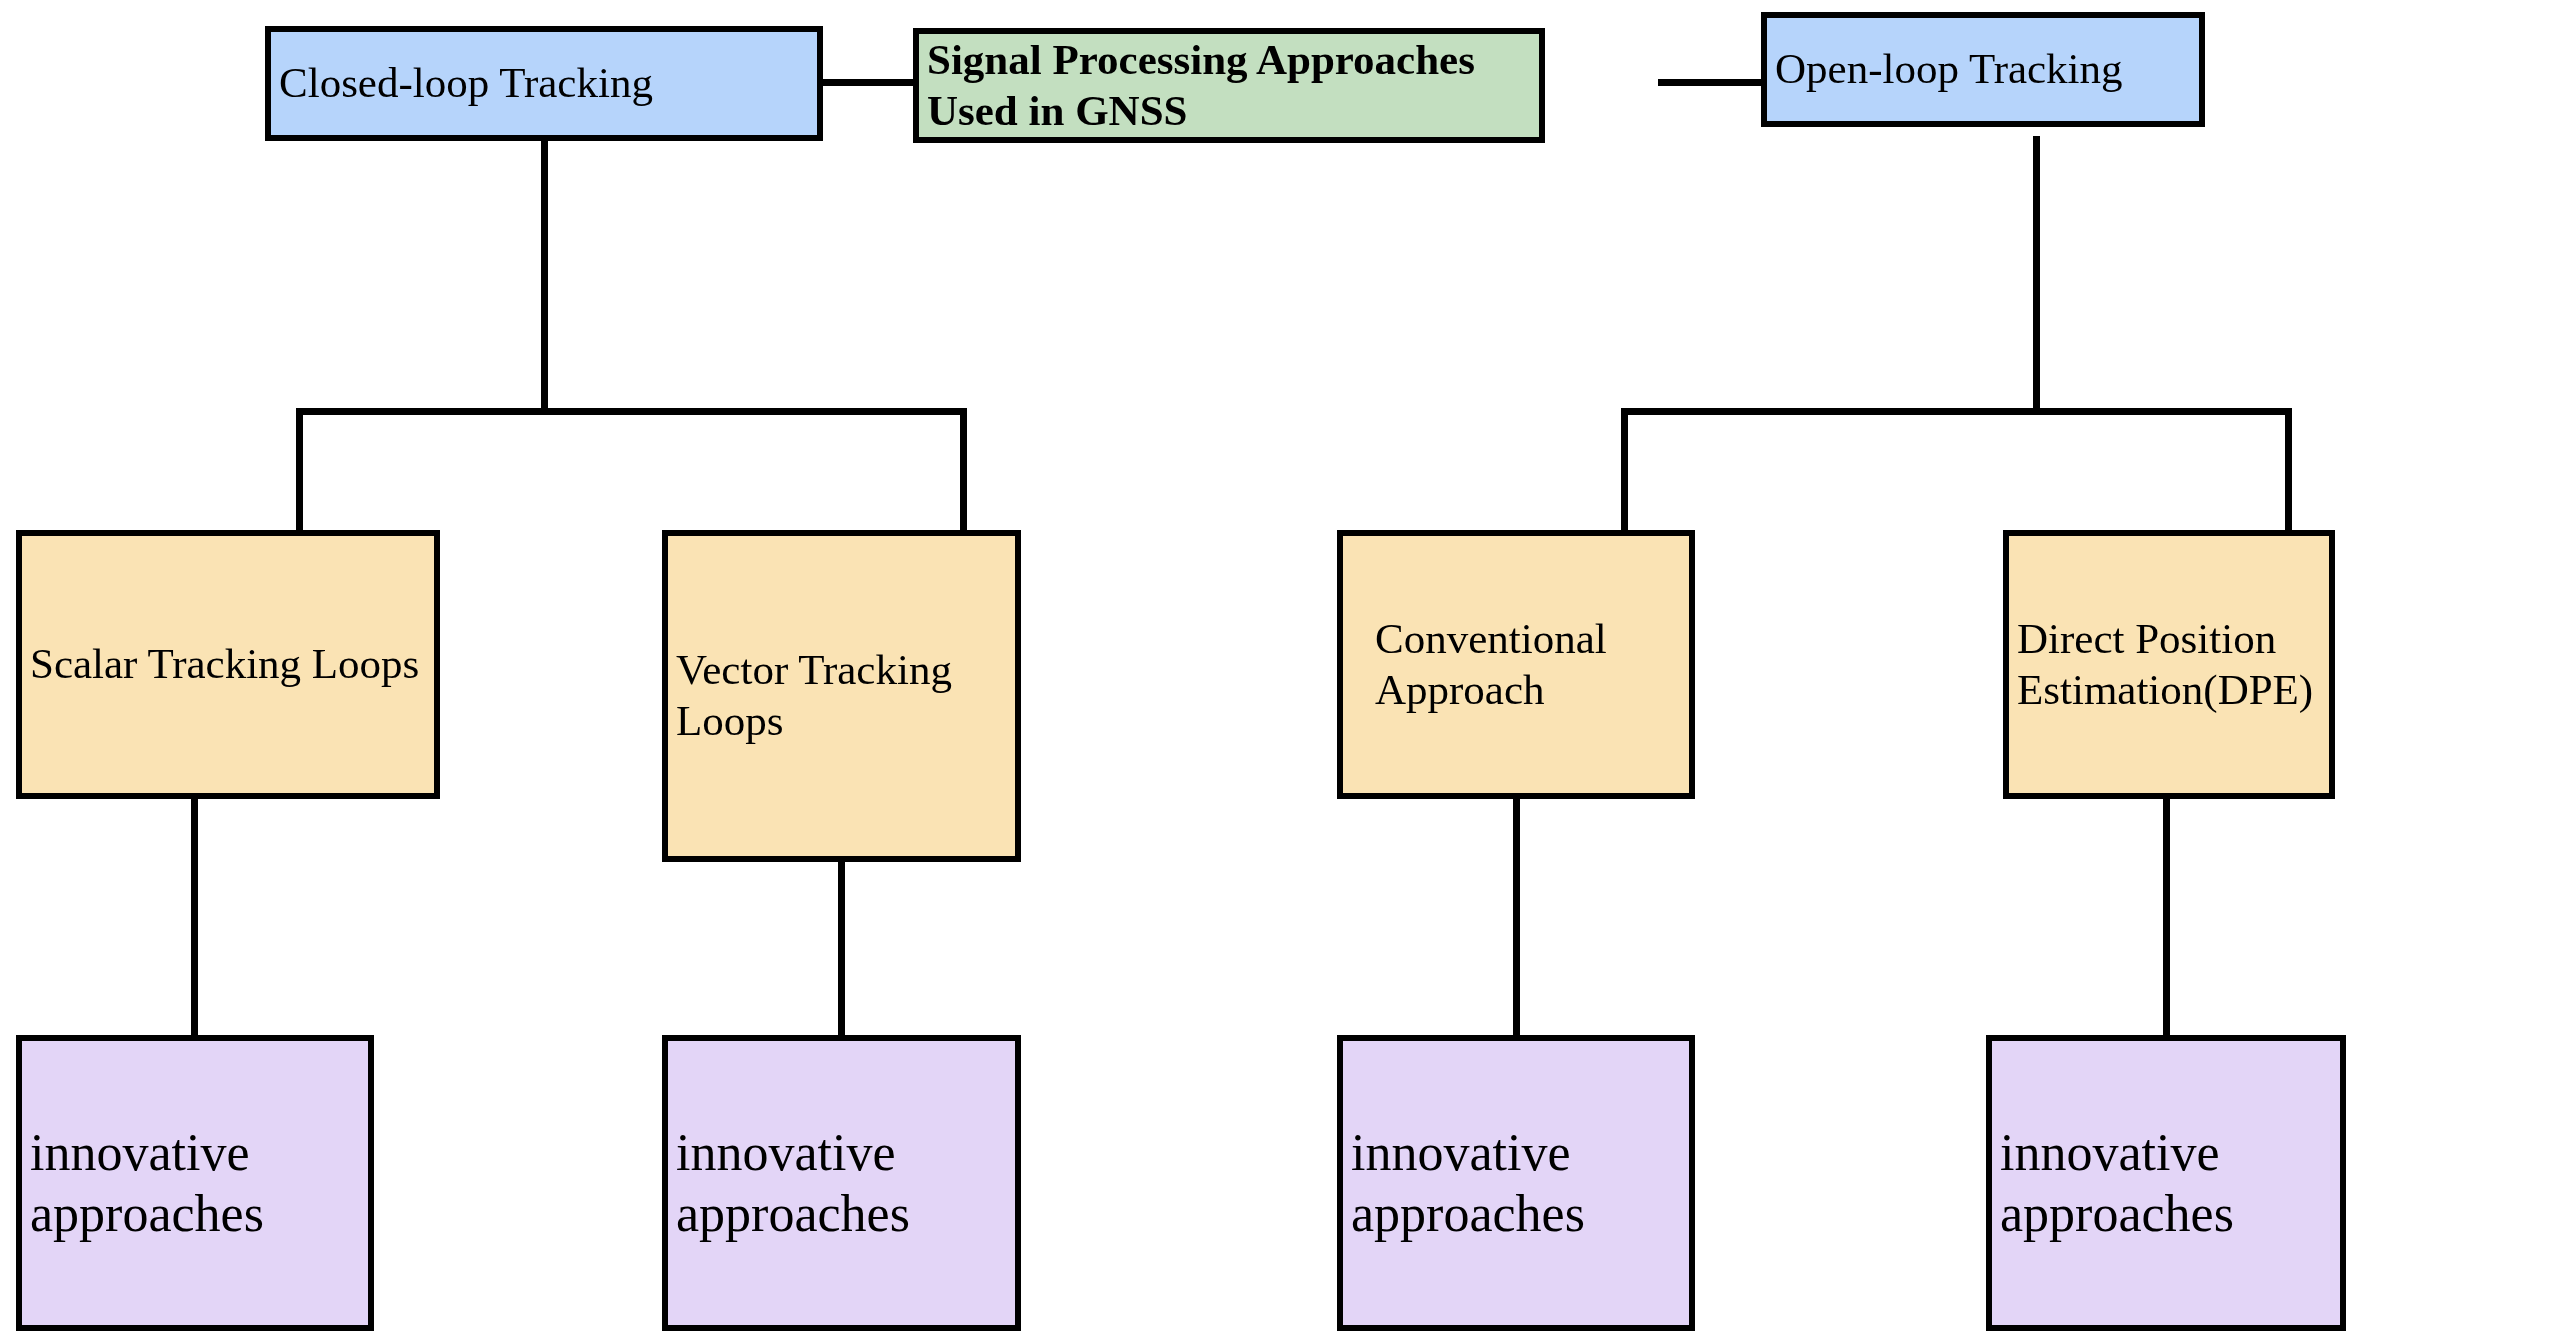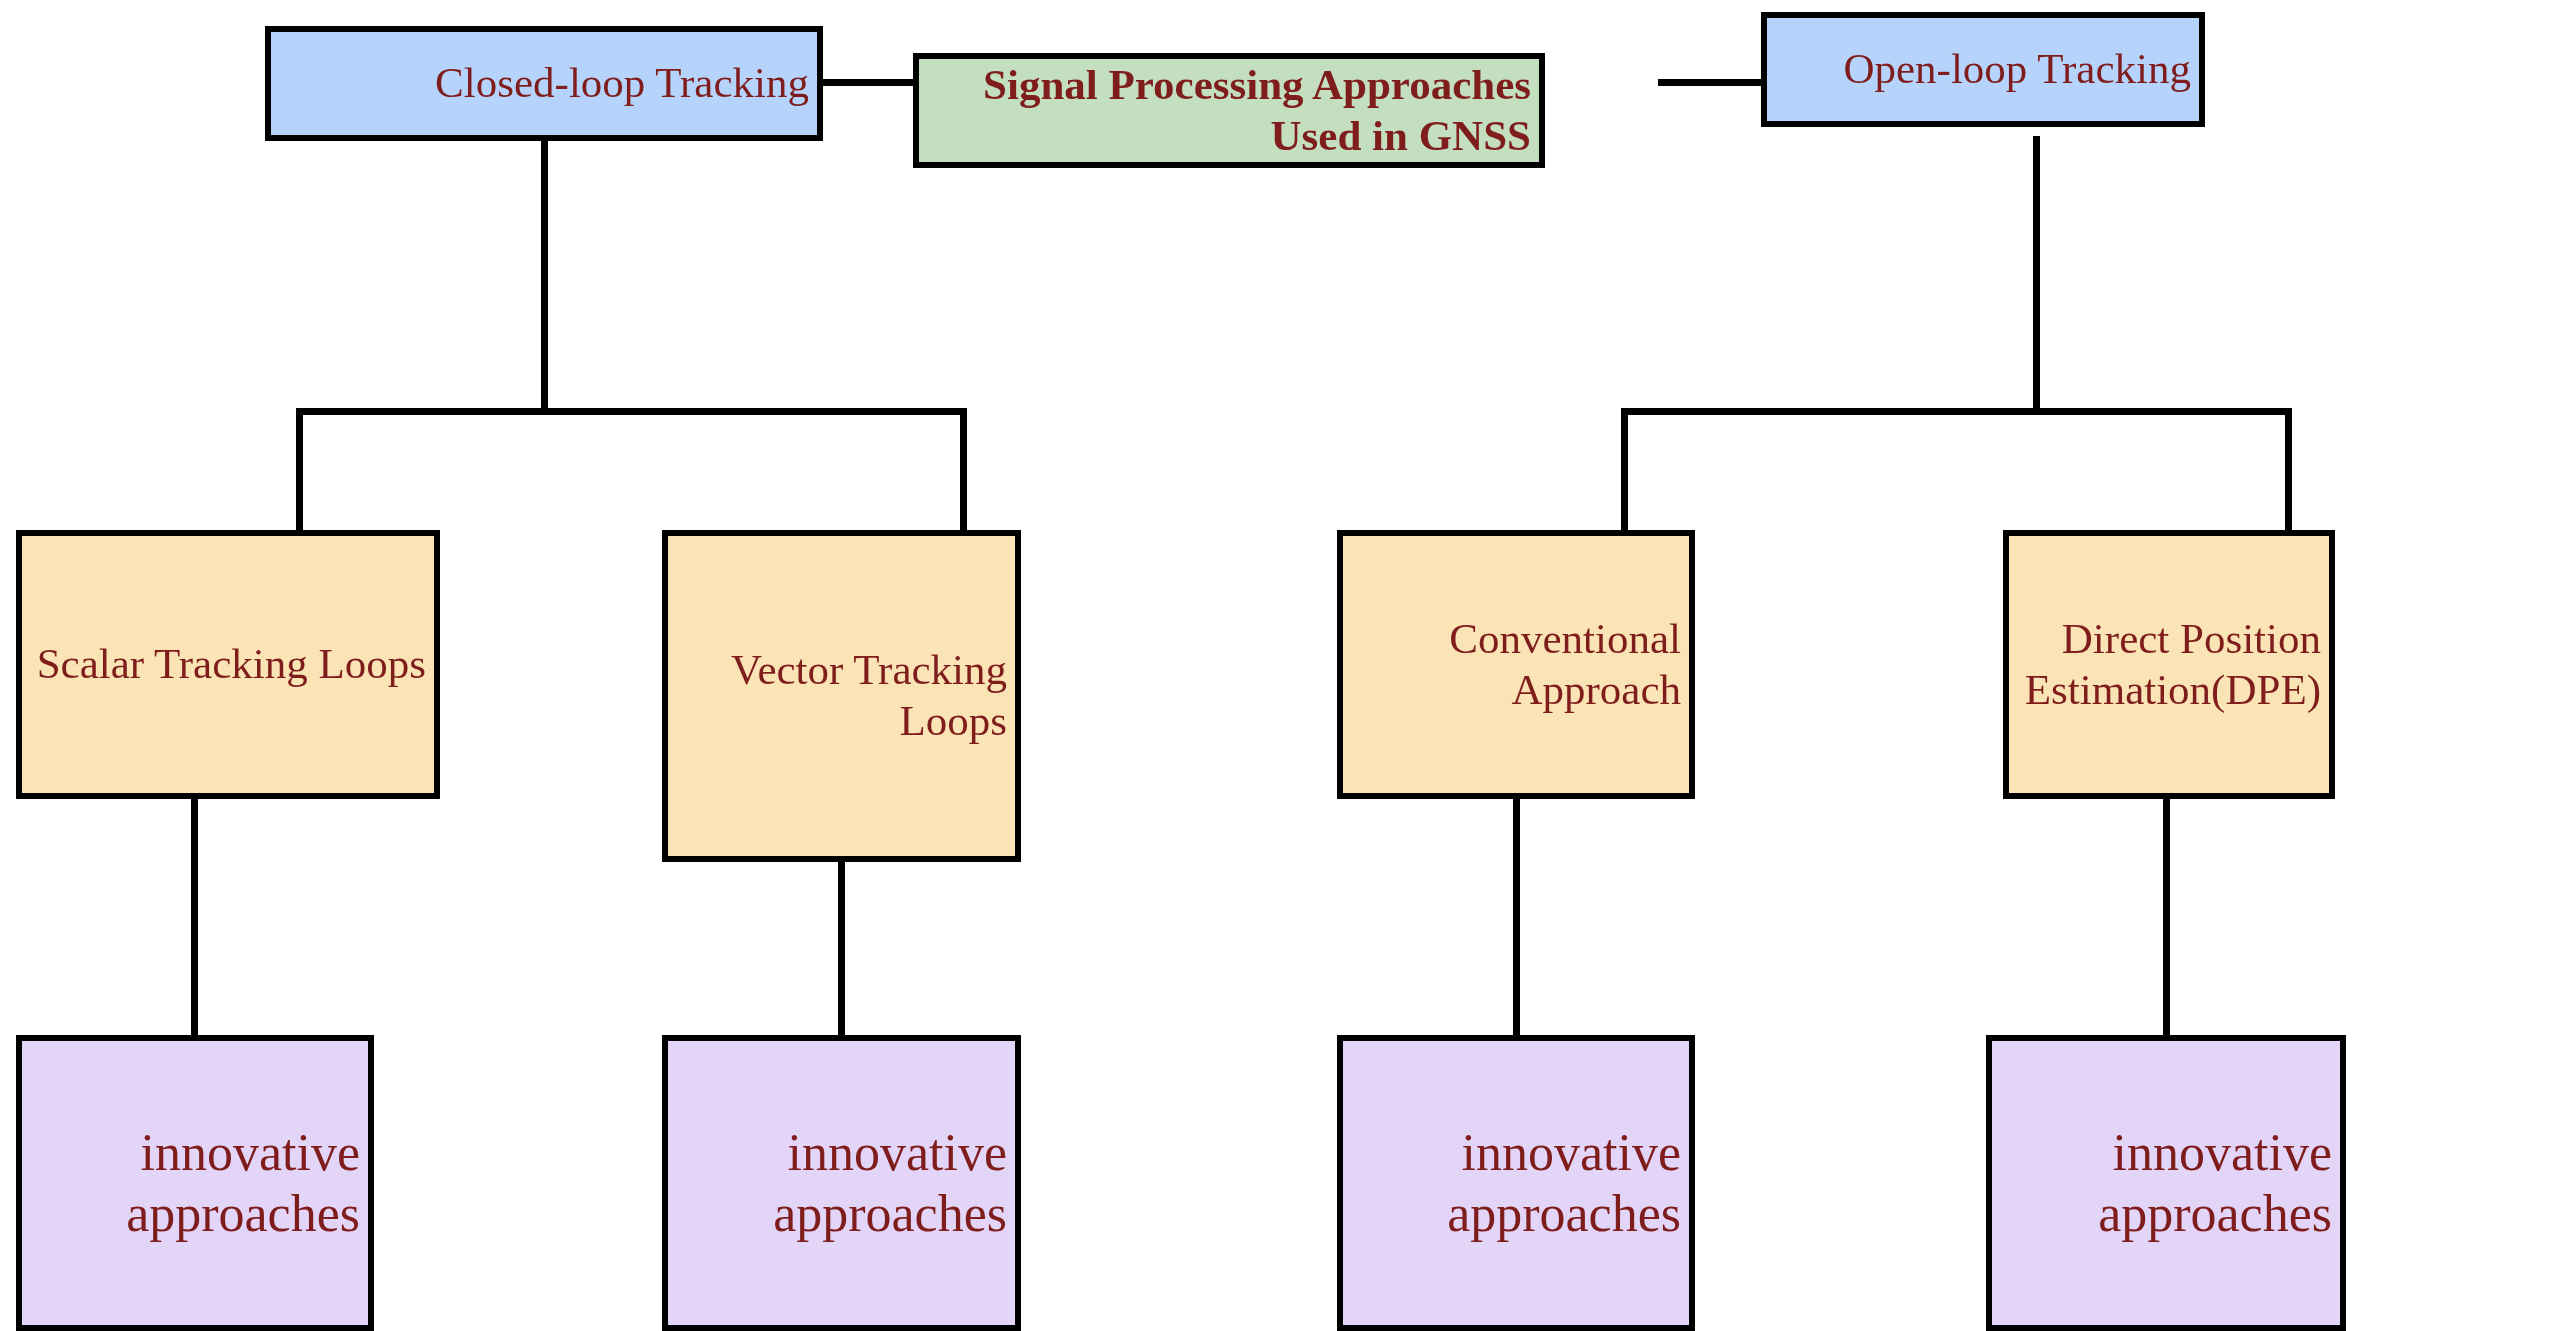--- a/index.html
+++ b/index.html
@@ -17,22 +17,22 @@
     background: #ffffff;
     overflow: hidden;
   }
   .node {
     position: absolute;
     box-sizing: border-box;
     border: 6.3px solid #000000;
     display: flex;
     align-items: center;
     justify-content: center;
-    text-align: right;
-    color: #7f1d1d;
+    text-align: left;
+    color: #000000;
     line-height: 1.18;
     z-index: 3;
   }
   .node .label {
     display: block;
     width: 100%;
     padding: 0 8px;
     box-sizing: border-box;
     white-space: pre-line;
   }
@@ -73,21 +73,21 @@
 
   <div class="conn" style="left:191px; top:794px; width:7.1px; height:247px;"></div>
   <div class="conn" style="left:838px; top:794px; width:7.1px; height:247px;"></div>
   <div class="conn" style="left:1513px; top:794px; width:7.1px; height:247px;"></div>
   <div class="conn" style="left:2163px; top:794px; width:7.1px; height:247px;"></div>
 
   <div class="node node-blue fs-lvl1" style="left:265px; top:26px; width:558px; height:115px;">
     <span class="label">Closed-loop Tracking</span>
   </div>
 
-  <div class="node node-green fs-root" style="left:913px; top:28px; width:632px; height:115px;margin-top:25px;">
+  <div class="node node-green fs-root" style="left:913px; top:28px; width:632px; height:115px;">
     <span class="label">Signal Processing Approaches
 Used in GNSS</span>
   </div>
 
   <div class="node node-blue fs-lvl1" style="left:1761px; top:12px; width:444px; height:115px;">
     <span class="label">Open-loop  Tracking</span>
   </div>
 
   <div class="node node-tan fs-lvl2" style="left:16px; top:530px; width:424px; height:269px;">
     <span class="label">Scalar Tracking Loops</span>

